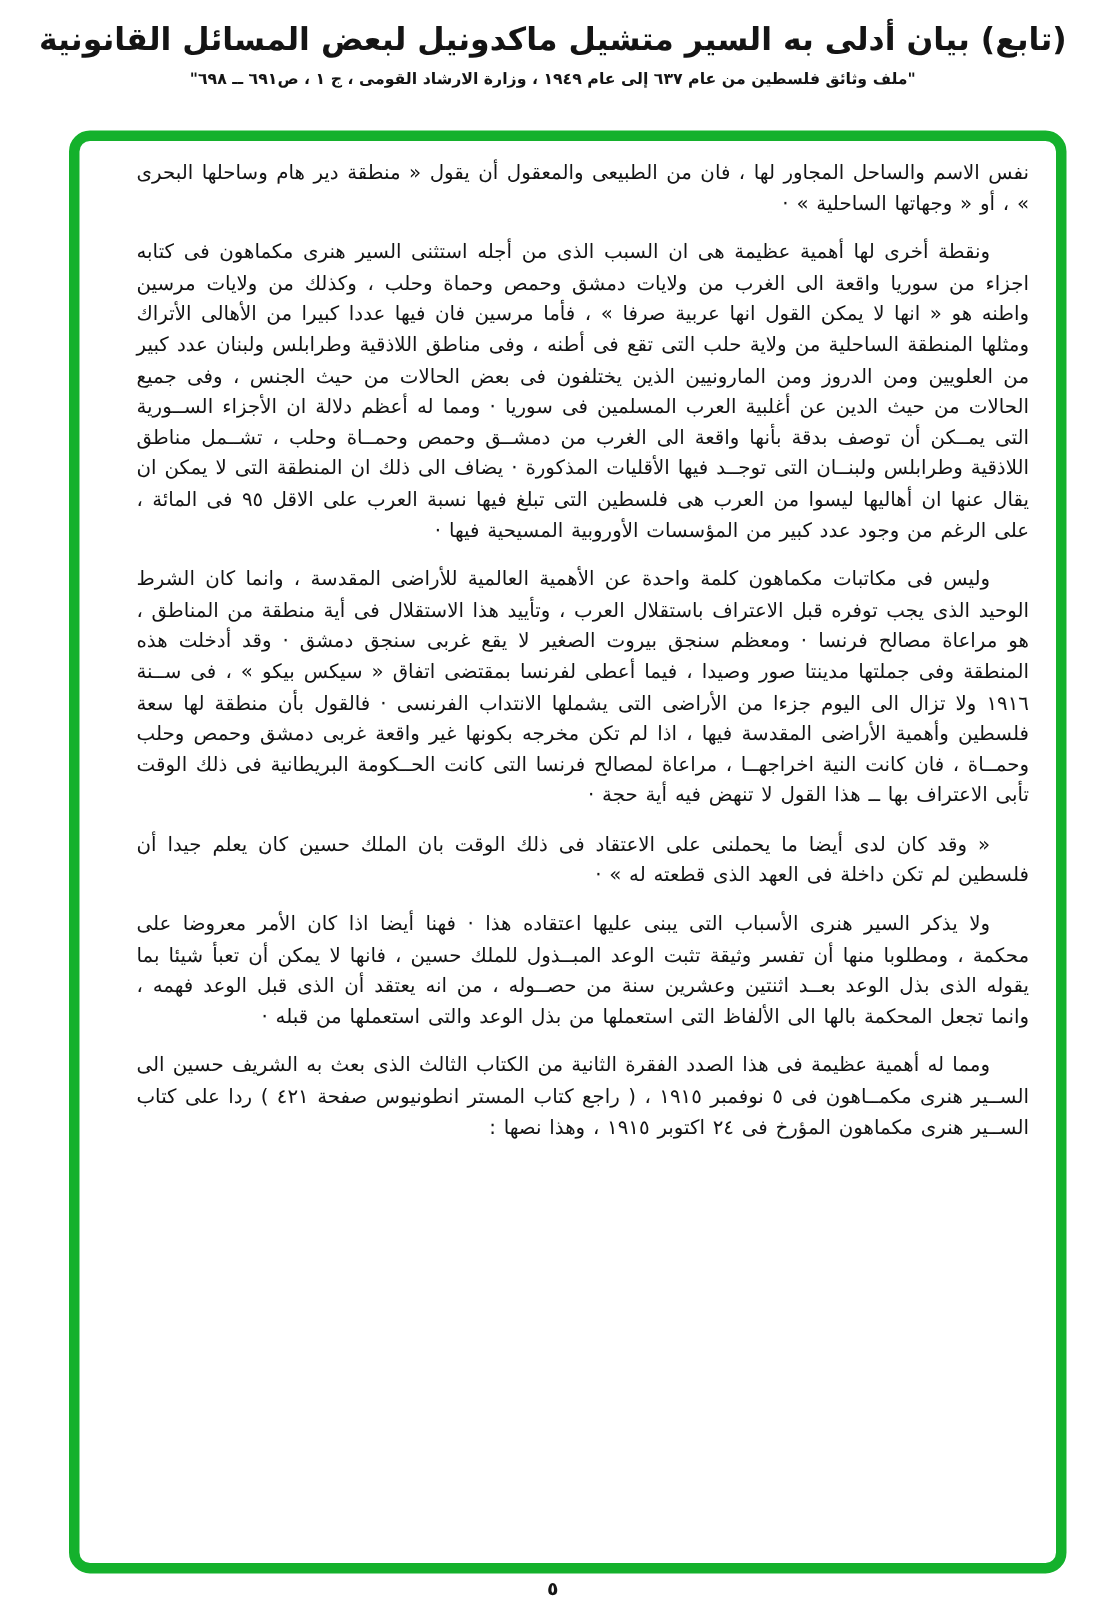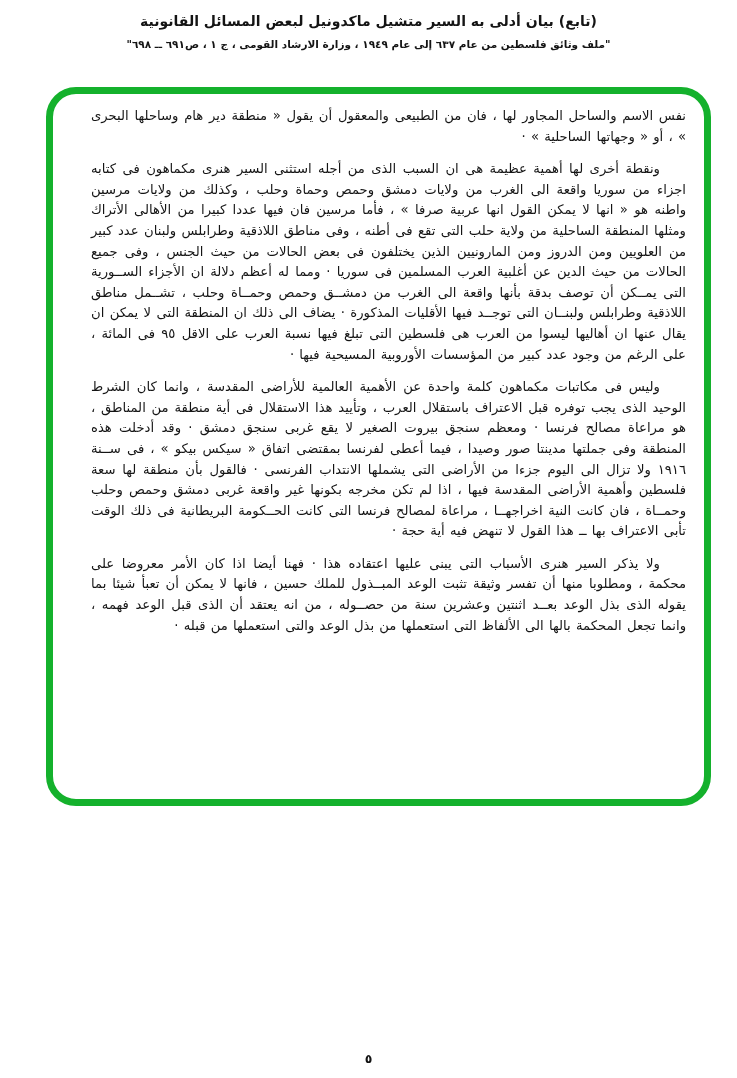--- a/index.html
+++ b/index.html
@@ -16,40 +16,40 @@
     color: #141414;
     direction: rtl;
     overflow: hidden;
   }
   .hdr {
     padding-top: 12px;
   }
   .hdr-title {
     margin: 0;
     text-align: center;
-    font-size: 14px;
+    font-size: 21px;
     font-weight: bold;
     line-height: 1.35;
   }
   .hdr-source {
     margin: 7px auto 0 auto;
     text-align: center;
     font-size: 10.5px;
     font-weight: bold;
     letter-spacing: 0.2px;
   }
   .frame {
     position: absolute;
     left: 46px;
     top: 87px;
     width: 665px;
-    height: 719px;
+    height: 962px;
     box-sizing: border-box;
     border: 7px solid #14b12c;
-    border-radius: 30px;
+    border-radius: 14px;
     padding: 12px 18px 6px 38px;
     overflow: hidden;
     background: #ffffff;
   }
   .para {
     margin: 0 0 12px 0;
     font-size: 13.2px;
     line-height: 20.6px;
     text-align: justify;
     text-indent: 26px;
@@ -75,18 +75,20 @@
 
   <header class="hdr">
     <h1 class="hdr-title">(تابع) بيان أدلى به السير متشيل ماكدونيل لبعض المسائل القانونية</h1>
     <div class="hdr-source">"ملف وثائق فلسطين من عام ٦٣٧ إلى عام ١٩٤٩ ، وزارة الارشاد القومى ، ج ١ ، ص٦٩١ ــ ٦٩٨"</div>
   </header>
 
   <div class="frame">
     <p class="para no-indent">نفس الاسم والساحل المجاور لها ، فان من الطبيعى والمعقول أن يقول « منطقة دير هام وساحلها البحرى » ، أو « وجهاتها الساحلية » ·</p>
     <p class="para">ونقطة أخرى لها أهمية عظيمة هى ان السبب الذى من أجله استثنى السير هنرى مكماهون فى كتابه اجزاء من سوريا واقعة الى الغرب من ولايات دمشق وحمص وحماة وحلب ، وكذلك من ولايات مرسين واطنه هو « انها لا يمكن القول انها عربية صرفا » ، فأما مرسين فان فيها عددا كبيرا من الأهالى الأتراك ومثلها المنطقة الساحلية من ولاية حلب التى تقع فى أطنه ، وفى مناطق اللاذقية وطرابلس ولبنان عدد كبير من العلويين ومن الدروز ومن المارونيين الذين يختلفون فى بعض الحالات من حيث الجنس ، وفى جميع الحالات من حيث الدين عن أغلبية العرب المسلمين فى سوريا · ومما له أعظم دلالة ان الأجزاء الســورية التى يمــكن أن توصف بدقة بأنها واقعة الى الغرب من دمشــق وحمص وحمــاة وحلب ، تشــمل مناطق اللاذقية وطرابلس ولبنــان التى توجــد فيها الأقليات المذكورة · يضاف الى ذلك ان المنطقة التى لا يمكن ان يقال عنها ان أهاليها ليسوا من العرب هى فلسطين التى تبلغ فيها نسبة العرب على الاقل ٩٥ فى المائة ، على الرغم من وجود عدد كبير من المؤسسات الأوروبية المسيحية فيها ·</p>
     <p class="para">وليس فى مكاتبات مكماهون كلمة واحدة عن الأهمية العالمية للأراضى المقدسة ، وانما كان الشرط الوحيد الذى يجب توفره قبل الاعتراف باستقلال العرب ، وتأييد هذا الاستقلال فى أية منطقة من المناطق ، هو مراعاة مصالح فرنسا · ومعظم سنجق بيروت الصغير لا يقع غربى سنجق دمشق · وقد أدخلت هذه المنطقة وفى جملتها مدينتا صور وصيدا ، فيما أعطى لفرنسا بمقتضى اتفاق « سيكس بيكو » ، فى ســنة ١٩١٦ ولا تزال الى اليوم جزءا من الأراضى التى يشملها الانتداب الفرنسى · فالقول بأن منطقة لها سعة فلسطين وأهمية الأراضى المقدسة فيها ، اذا لم تكن مخرجه بكونها غير واقعة غربى دمشق وحمص وحلب وحمــاة ، فان كانت النية اخراجهــا ، مراعاة لمصالح فرنسا التى كانت الحــكومة البريطانية فى ذلك الوقت تأبى الاعتراف بها ــ هذا القول لا تنهض فيه أية حجة ·</p>
+    <p class="para">« وقد كان لدى أيضا ما يحملنى على الاعتقاد فى ذلك الوقت بان الملك حسين كان يعلم جيدا أن فلسطين لم تكن داخلة فى العهد الذى قطعته له » ·</p>
     <p class="para">ولا يذكر السير هنرى الأسباب التى يبنى عليها اعتقاده هذا · فهنا أيضا اذا كان الأمر معروضا على محكمة ، ومطلوبا منها أن تفسر وثيقة تثبت الوعد المبــذول للملك حسين ، فانها لا يمكن أن تعبأ شيئا بما يقوله الذى بذل الوعد بعــد اثنتين وعشرين سنة من حصــوله ، من انه يعتقد أن الذى قبل الوعد فهمه ، وانما تجعل المحكمة بالها الى الألفاظ التى استعملها من بذل الوعد والتى استعملها من قبله ·</p>
+    <p class="para">ومما له أهمية عظيمة فى هذا الصدد الفقرة الثانية من الكتاب الثالث الذى بعث به الشريف حسين الى الســير هنرى مكمــاهون فى ٥ نوفمبر ١٩١٥ ، ( راجع كتاب المستر انطونيوس صفحة ٤٢١ ) ردا على كتاب الســير هنرى مكماهون المؤرخ فى ٢٤ اكتوبر ١٩١٥ ، وهذا نصها :</p>
   </div>
 
   <div class="page-num">٥</div>
 
 </div>
 
 </body></html>

